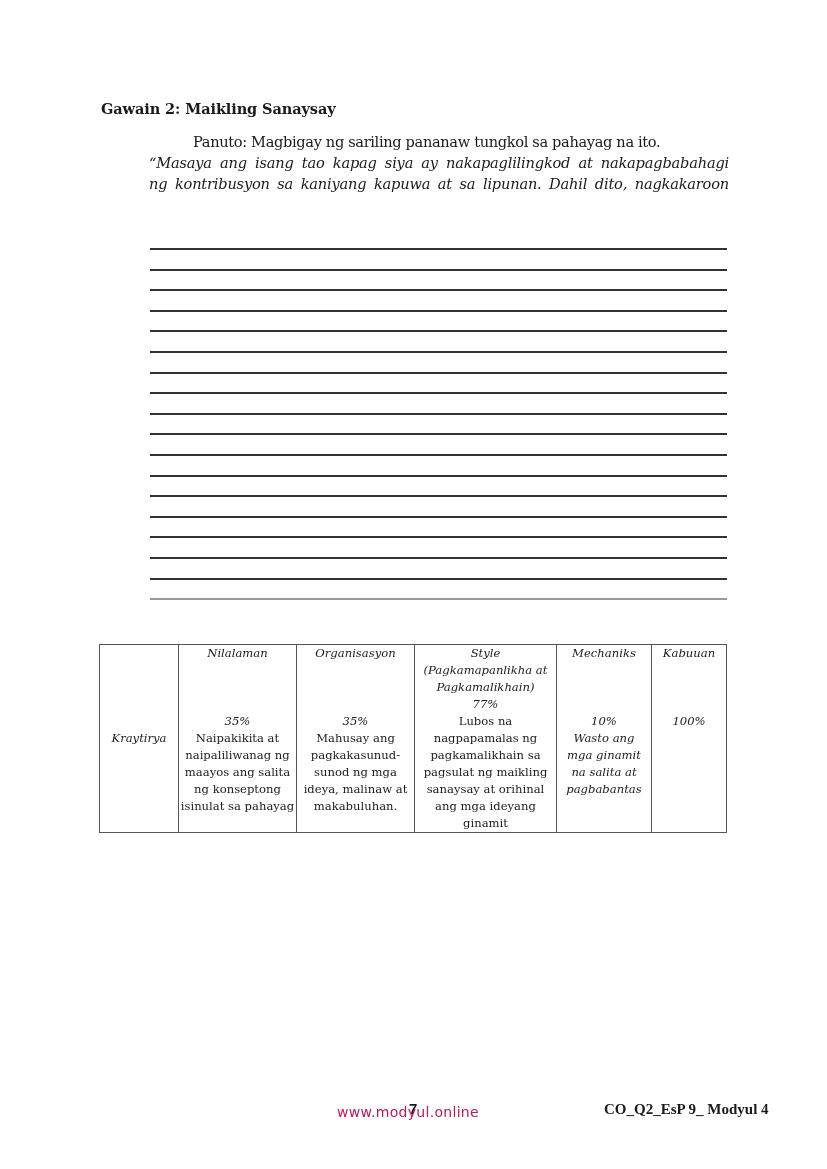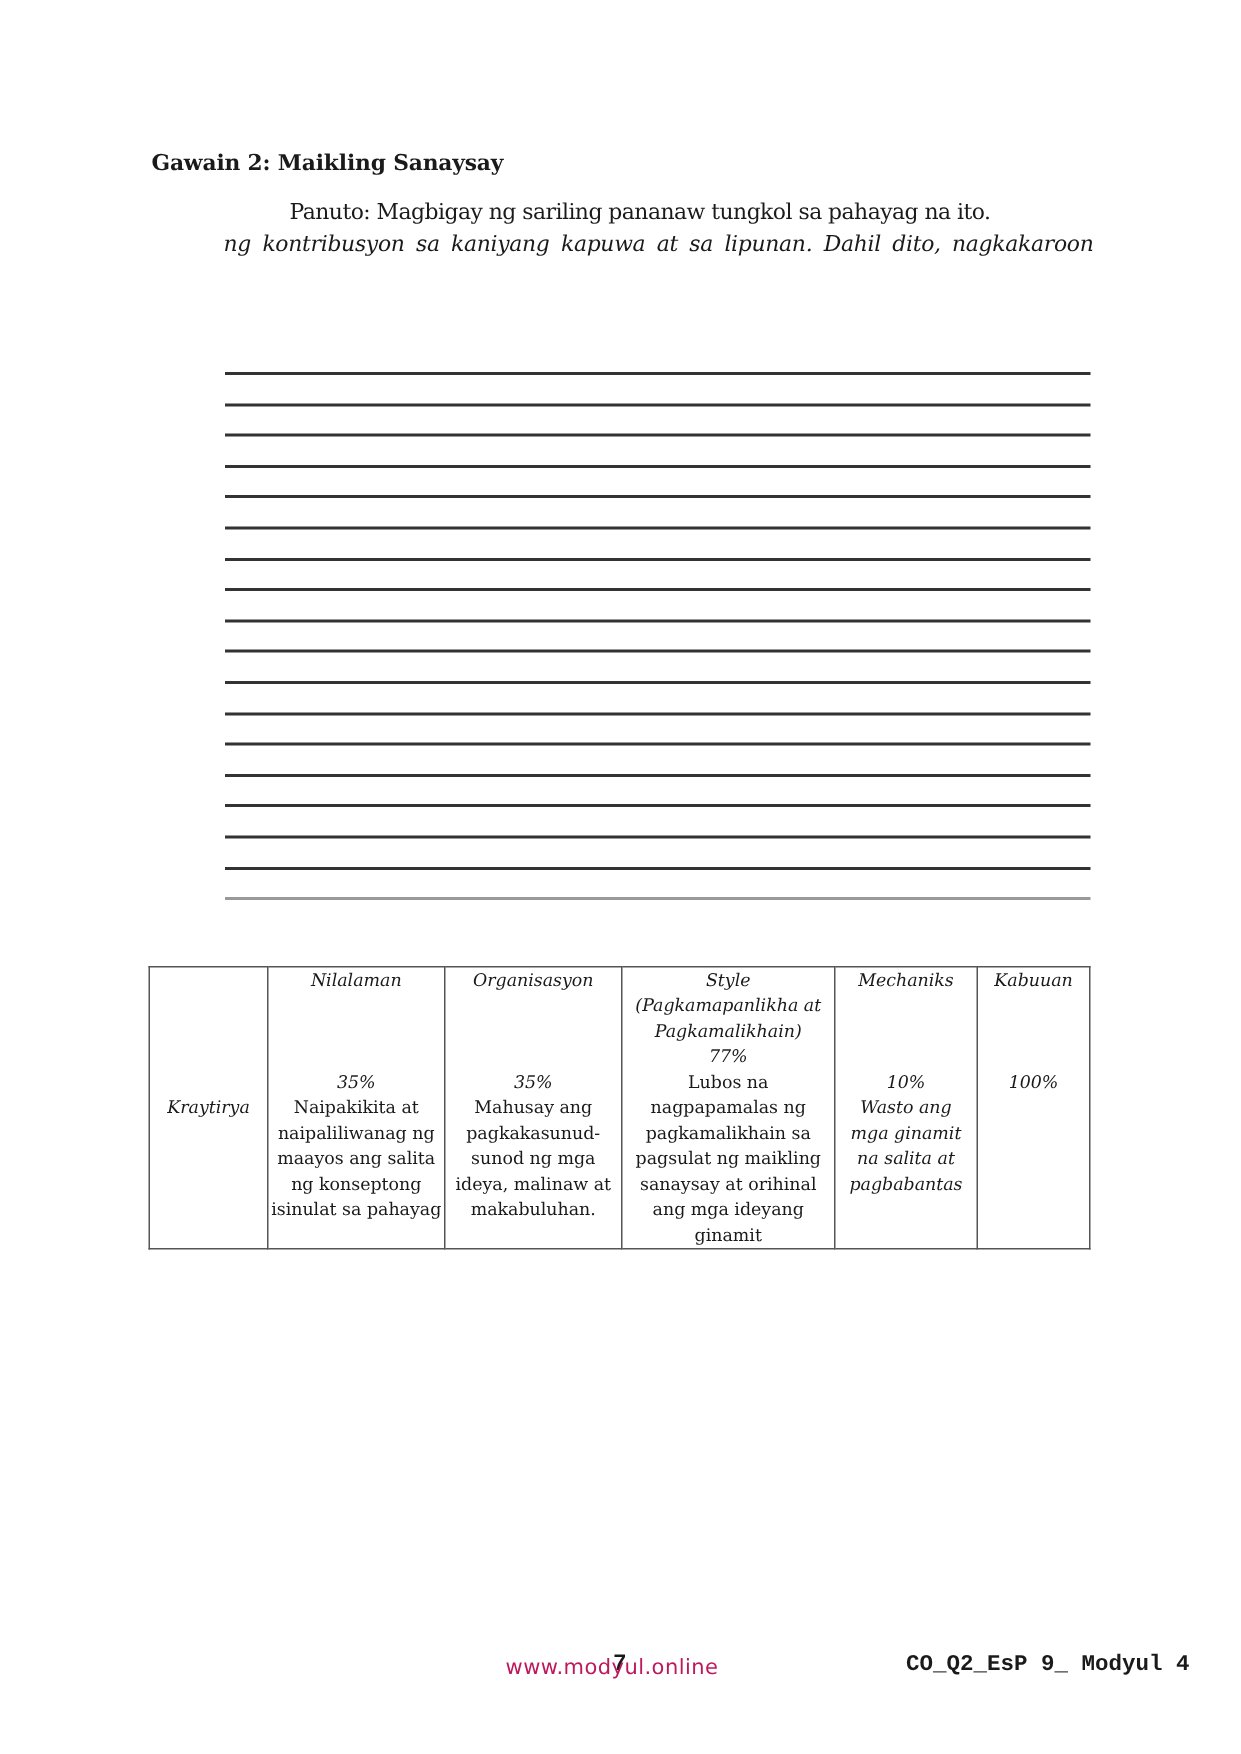--- a/index.html
+++ b/index.html
@@ -25,33 +25,34 @@
     table.rubric td { border: 1.5px solid #555555; vertical-align: top; text-align: center; padding: 0 1px; }
     table.rubric tr.body td { height: 186px; }
     .it { font-style: italic; }
     .c0 { width: 76px; } .c1 { width: 115px; } .c2 { width: 115px; }
     .c3 { width: 139px; } .c4 { width: 92px; } .c5 { width: 72px; }
     .kray { vertical-align: middle !important; }
     .blank-gap { display: block; height: 51px; }
 
     .pagenum { position: absolute; left: 409px; top: 1100px; font-family: "Liberation Sans", sans-serif;
                font-weight: bold; font-size: 15px; }
-    .code { position: absolute; left: 604px; top: 1101px; font-family: Liberation Mono, monospace;
+    .code { position: absolute; left: 604px; top: 1101px; font-family: Liberation Serif, serif;
             font-weight: bold; font-size: 15px; text-align: center; }
     .site { position: absolute; left: 337px; top: 1104px; font-family: "DejaVu Sans", sans-serif;
             font-size: 14px; color: #be185d; letter-spacing: 0.3px; }
   </style>
 </head>
 <body>
 
 <div class="title">Gawain 2: Maikling Sanaysay</div>
 
 <div class="instr">Panuto: Magbigay ng sariling pananaw tungkol sa pahayag na ito.</div>
 
 <div class="quote">
+  <span>“Masaya ang isang tao kapag siya ay nakapaglilingkod at nakapagbabahagi</span>
   <span>ng kontribusyon sa kaniyang kapuwa at sa lipunan. Dahil dito, nagkakaroon</span>
 </div>
 
 <div class="lines" id="answer-lines">
     <div class="line"></div>
     <div class="line"></div>
     <div class="line"></div>
     <div class="line"></div>
     <div class="line"></div>
     <div class="line"></div>

